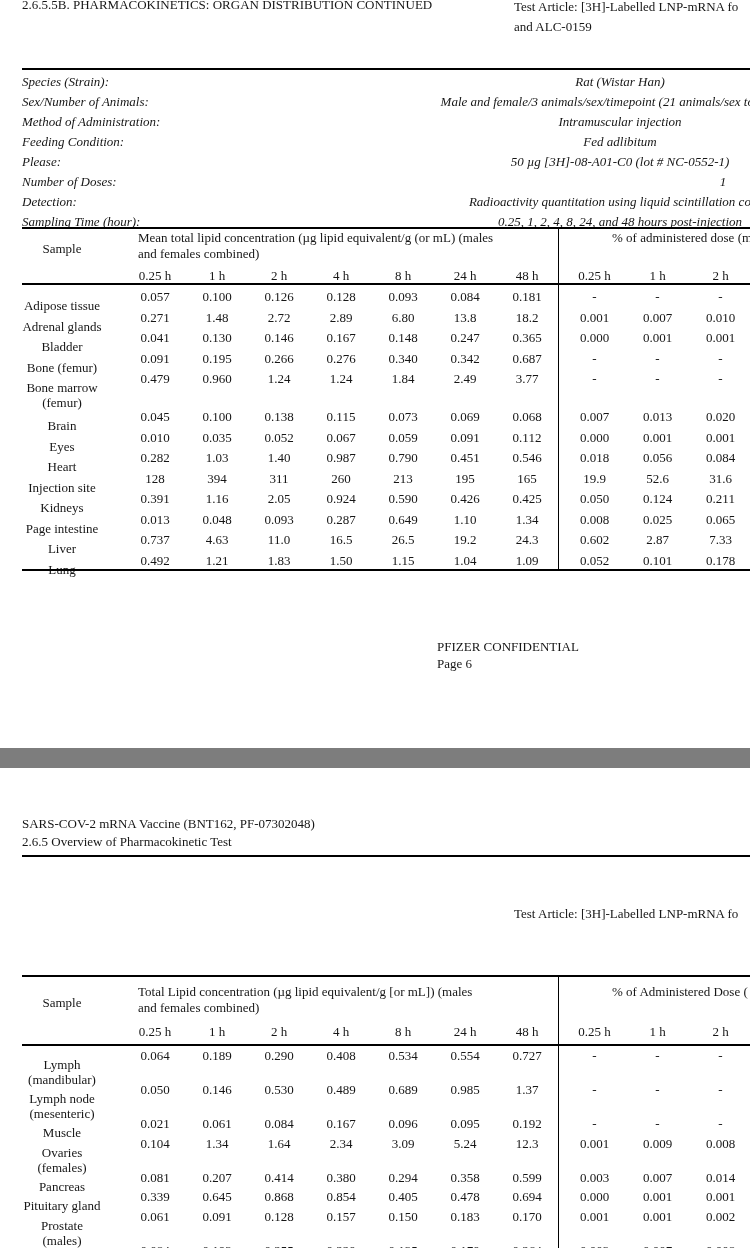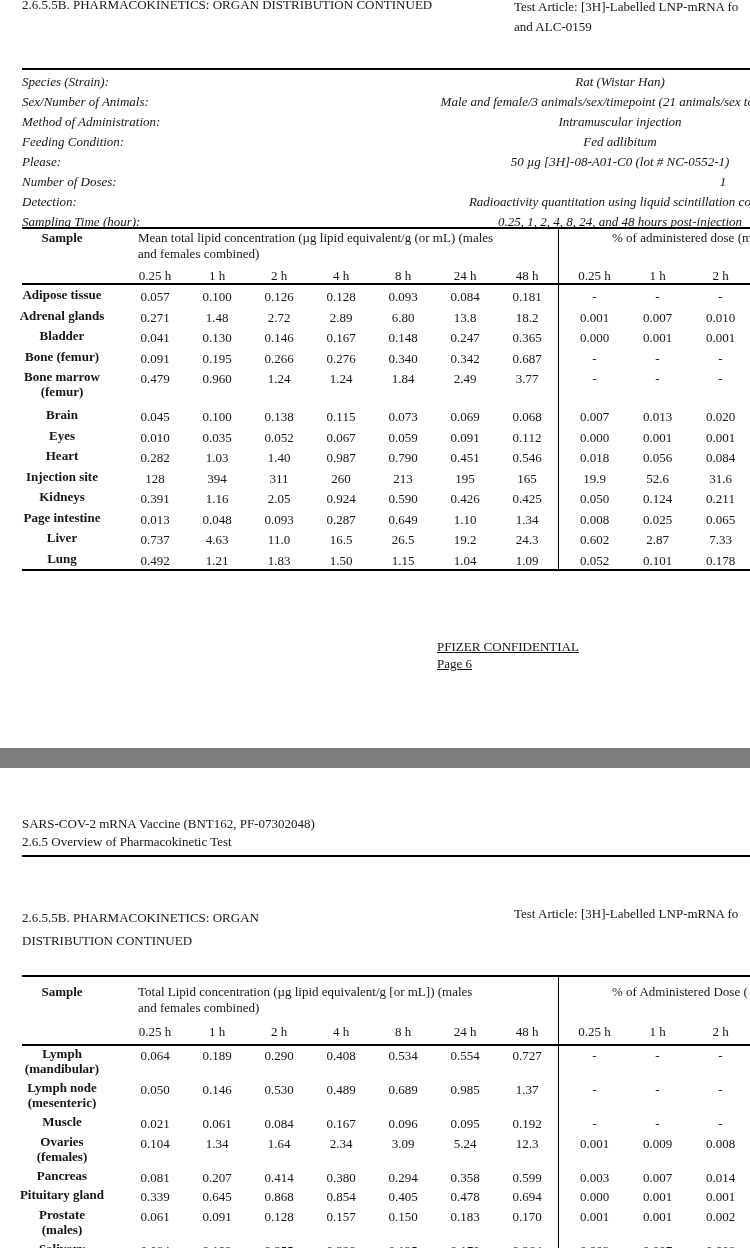--- a/index.html
+++ b/index.html
@@ -20,39 +20,39 @@
   .meta-row{position:relative;height:20px;font-style:italic;}
   .meta-label{position:absolute;left:22px;top:4px;white-space:nowrap;}
   .meta-value{position:absolute;left:205px;width:830px;top:4px;text-align:center;white-space:nowrap;}
   .meta-row:nth-child(6) .meta-value{transform:translateX(103px);}
 
   
   .t-head-row1{position:absolute;left:0;width:900px;display:flex;align-items:flex-start;}
   .t-head-row2{position:absolute;left:0;width:900px;display:flex;}
   .t-body{position:absolute;left:0;width:900px;}
   .t-row{display:flex;align-items:flex-start;}
-  .c-sample{width:124px;text-align:center;padding:0 2px 0 2px;box-sizing:border-box;line-height:15px;font-weight:bold;}
+  .c-sample{width:124px;text-align:center;padding:11px 2px 0 2px;box-sizing:border-box;line-height:15px;}
   .c-sample span{display:block;}
   .c-num{width:62px;text-align:center;padding-top:2px;line-height:15px;}
   .pct-wrap{display:flex;margin-left:1px;padding-left:4px;}
   .c-pct{width:63px;text-align:center;padding-top:2px;line-height:15px;}
   .conc-head{width:434px;box-sizing:border-box;padding-left:14px;line-height:16px;}
   .conc-head span{display:block;}
   .pct-head{padding-left:54px;white-space:nowrap;line-height:16px;}
   #t1-head1{top:230px;} #t1-head2{top:266px;} #t1-body{top:287px;}
   #t1 .t-row{height:20.5px;} #t1 .t-row.dbl{height:38px;}
   #t2-head1{top:984px;} #t2-head2{top:1022px;} #t2-body{top:1046px;}
   #t2 .t-row{height:19.5px;} #t2 .t-row.dbl{height:34px;}
   #t1-top{top:227px;height:2px;} #t1-mid{top:283px;height:2px;} #t1-bot{top:569px;height:2px;}
   #t1-vline{left:558px;top:227px;height:344px;}
   #t2-top{top:975px;height:2px;} #t2-mid{top:1044px;height:2px;}
   #t2-vline{left:558px;top:975px;height:273px;}
 
   
-  #p1-footer{left:437px;top:638px;line-height:17px;text-decoration:underline;}
+  #p1-footer{left:437px;top:638px;line-height:17px;}
   #p1-footer span{display:block;}
 
   
   #page-break{left:0;top:748px;width:750px;height:20px;background:#7d7d7d;}
 
   
   #p2-doc{left:22px;top:815px;line-height:18px;}
   #p2-doc span{display:block;}
   #p2-rule{top:855px;height:2px;}
   #p2-sec{left:22px;top:906px;line-height:23px;}
@@ -365,24 +365,20 @@
     <span>Page 6</span>
   </div>
 
   <div class="abs" id="page-break" style="background: rgb(125, 125, 125);"></div>
 
   <div class="abs" id="p2-doc">
     <span>SARS-COV-2 mRNA Vaccine (BNT162, PF-07302048)</span>
     <span>2.6.5 Overview of Pharmacokinetic Test</span>
   </div>
   <div class="hline" id="p2-rule"></div>
-  <div class="abs" id="p2-sec">
-    <span>2.6.5.5B. PHARMACOKINETICS: ORGAN</span>
-    <span>DISTRIBUTION CONTINUED</span>
-  </div>
   <div class="abs" id="p2-ta">Test Article: [3H]-Labelled LNP-mRNA fo</div>
 
   <div id="t2">
     <div class="hline" id="t2-top"></div>
     <div class="t-head-row1" id="t2-head1">
       <div class="c-sample">Sample</div>
       <div class="conc-head">
         <span>Total Lipid concentration (µg lipid equivalent/g [or mL]) (males</span>
         <span>and females combined)</span>
       </div>

